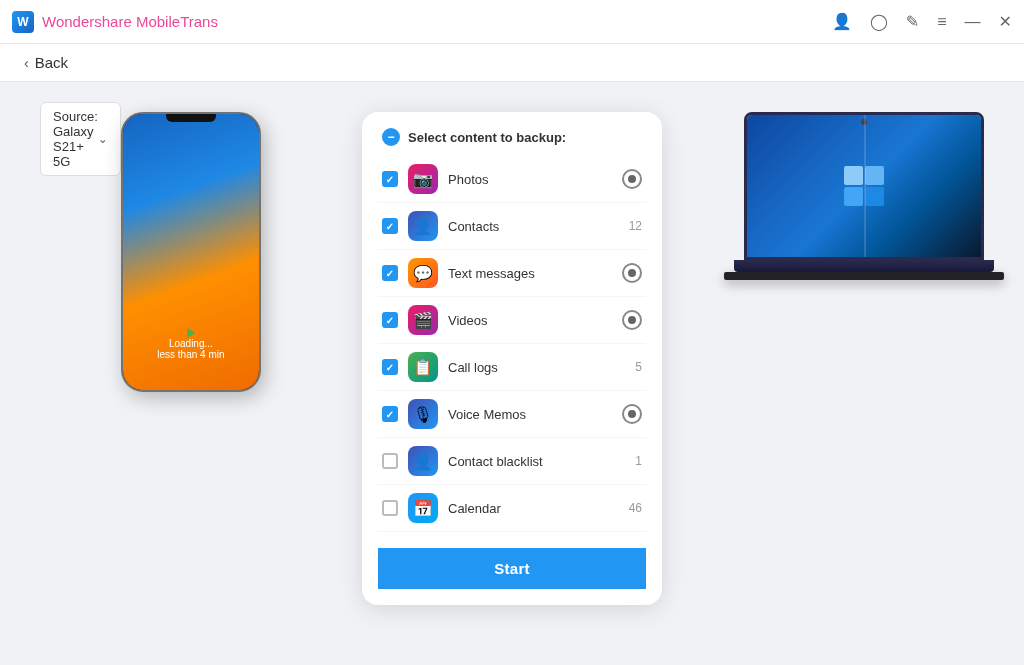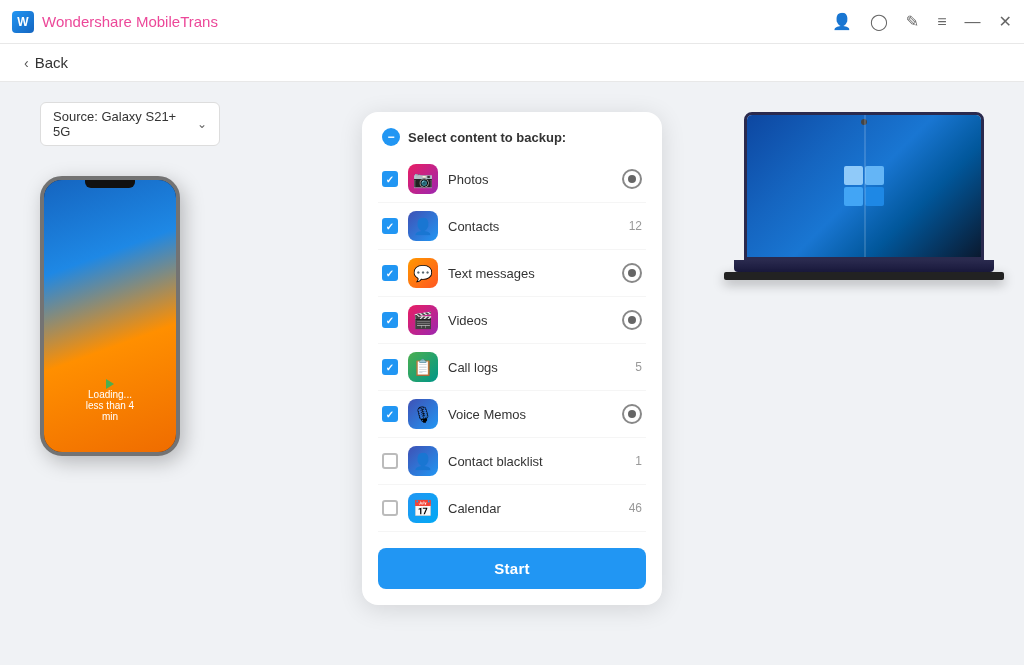--- a/index.html
+++ b/index.html
@@ -79,21 +79,21 @@
       align-items: flex-start;
       justify-content: space-between;
       padding: 20px 40px;
       height: calc(665px - 44px - 44px);
       position: relative;
     }
 
     
     .left-panel {
       display: flex;
-      flex-direction: column;
+      flex-direction: row;
       align-items: flex-start;
       width: 200px;
     }
     .source-selector {
       display: flex;
       align-items: center;
       justify-content: space-between;
       border: 1px solid #ddd;
       border-radius: 6px;
       padding: 6px 12px;
@@ -109,21 +109,21 @@
     
     .phone-container {
       margin-top: 10px;
       position: relative;
     }
     .phone {
       width: 140px;
       height: 280px;
       background: #1a1a2e;
       border-radius: 22px;
-      border: 4px solid #737373;
+      border: 2px solid #737373;
       overflow: hidden;
       position: relative;
       box-shadow: 4px 6px 20px rgba(0,0,0,0.25);
     }
     .phone-notch {
       width: 50px;
       height: 8px;
       background: #111;
       border-radius: 0 0 6px 6px;
       margin: 0 auto;
@@ -318,21 +318,21 @@
     
     .start-btn-container {
       padding: 12px 16px 16px;
     }
     .start-btn {
       width: 100%;
       padding: 12px;
       background: #2196F3;
       color: white;
       border: none;
-      border-radius: 8px;
+      border-radius: 0;
       font-size: 15px;
       font-weight: 600;
       cursor: pointer;
       letter-spacing: 0.3px;
     }
 
     
     .right-panel {
       width: 200px;
       display: flex;

